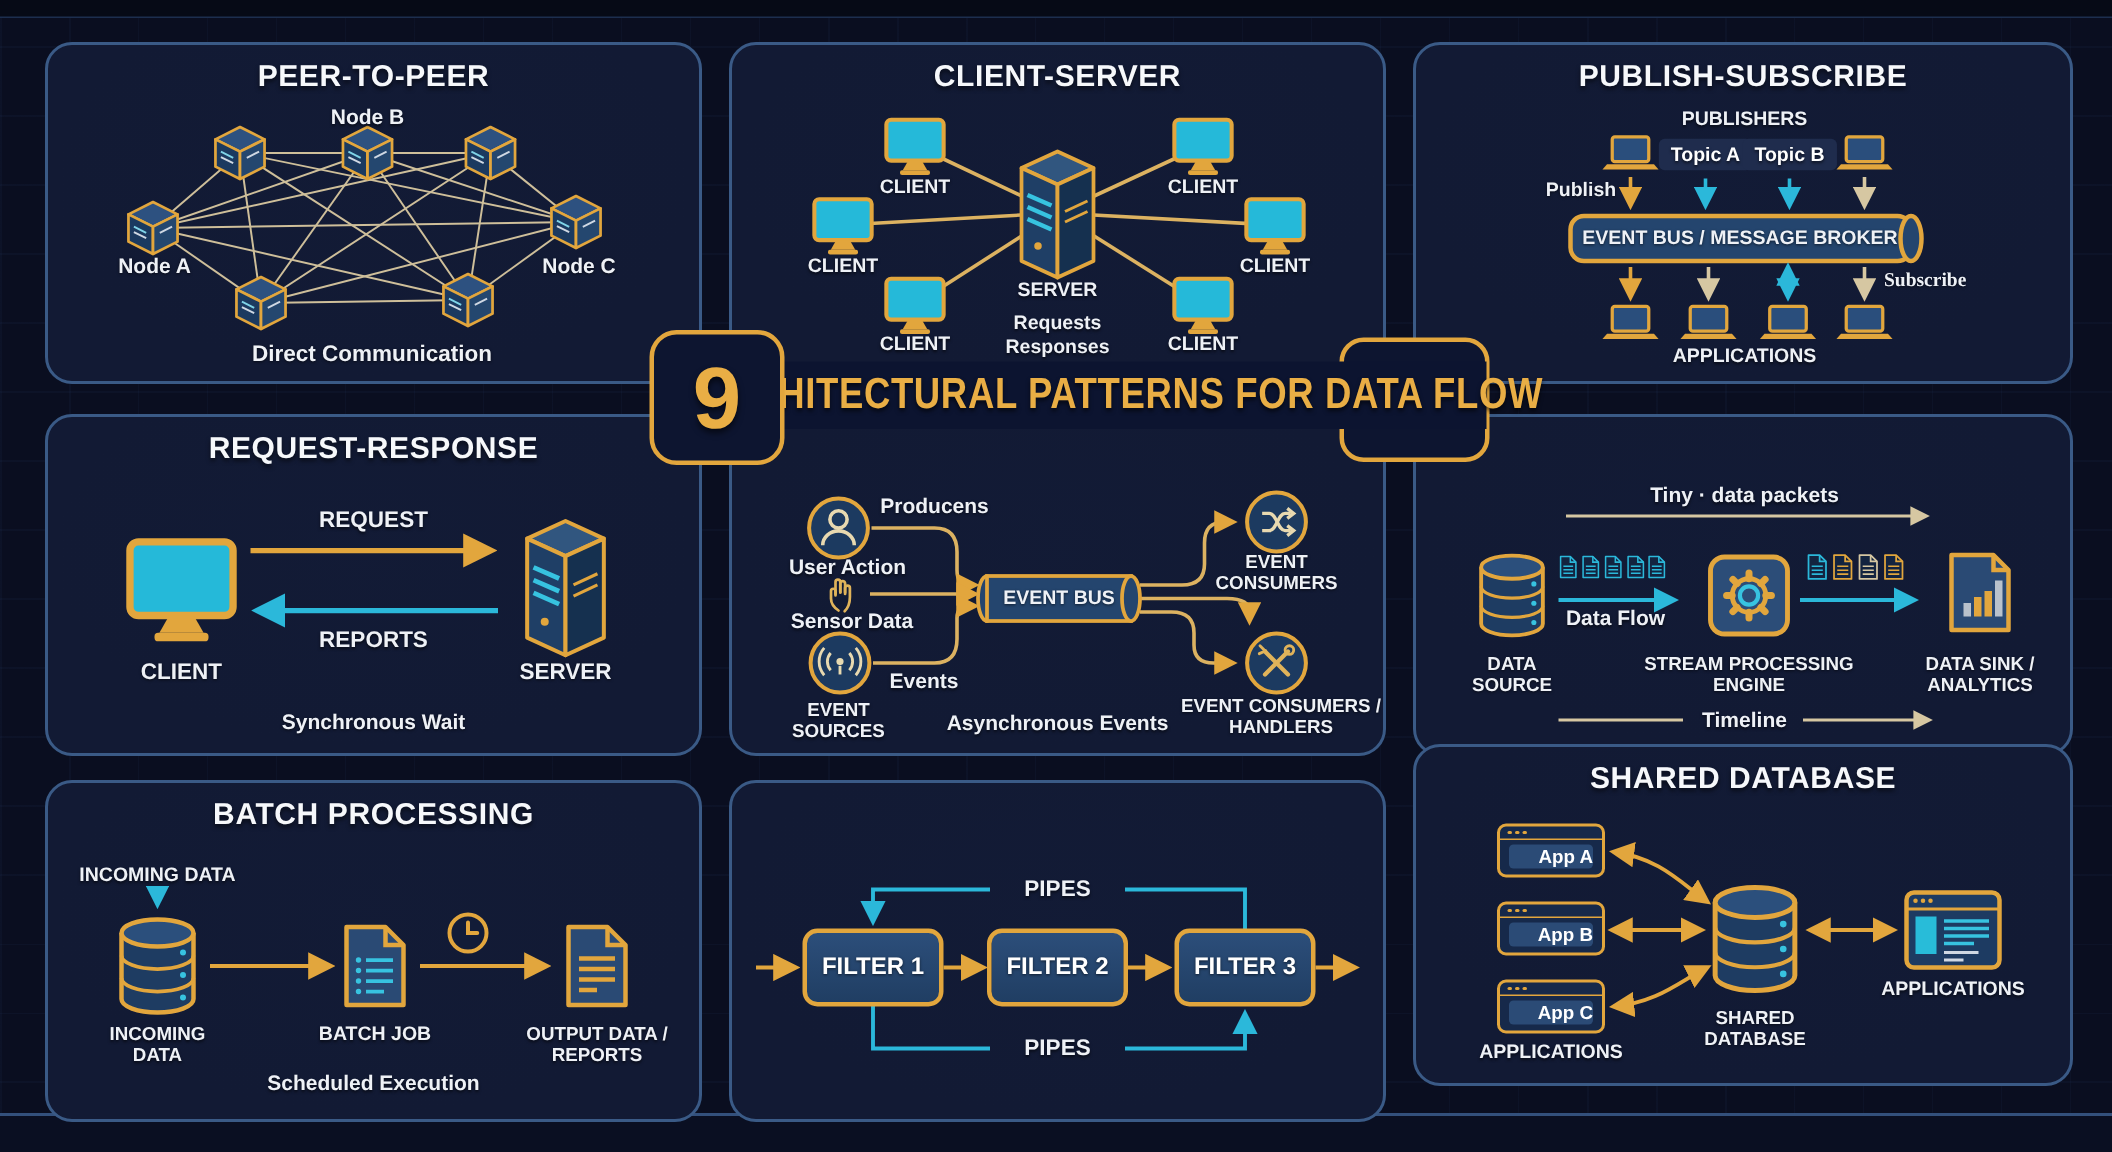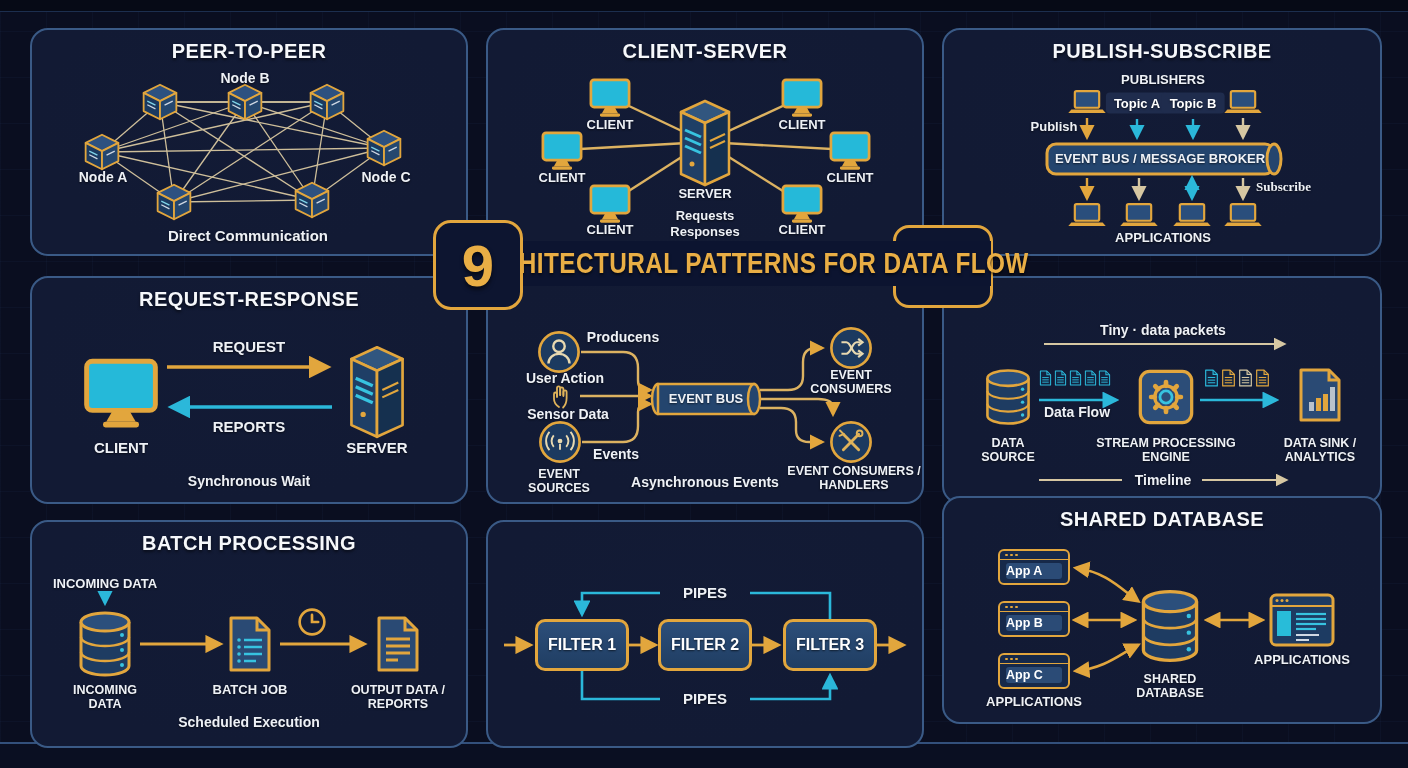--- a/index.html
+++ b/index.html
@@ -49,21 +49,21 @@
   }
   .app-box{
     position:absolute;transform:translate(-50%,-50%);
     width:72px;height:36px;border:2.5px solid #e2a63d;border-radius:6px;
     background:#16294a;box-sizing:border-box;
   }
   .app-top{height:8px;border-bottom:1.5px solid #e2a63d;display:flex;align-items:center;gap:2.5px;padding-left:5px;}
   .app-top i{width:2.5px;height:2.5px;border-radius:50%;background:#e2a63d;display:block;}
   .app-name{
     margin:2.5px 6px 0 6px;background:#2b4b76;border-radius:3px;
-    color:#fff;font-weight:700;font-size:12.5px;text-align:left;line-height:16px;height:16px;
+    color:#fff;font-weight:700;font-size:12.5px;text-align:right;line-height:16px;height:16px;
   }
   .banner{position:absolute;left:433px;top:220px;width:560px;height:86px;z-index:6;}
   .badge-right{
     position:absolute;right:0;top:5px;width:94px;height:77px;
     border:3px solid #e2a63d;border-radius:16px;background:#0d1530;
   }
   .band{
     position:absolute;left:70px;top:21px;width:488px;height:45px;background:#0c1430;
     display:flex;align-items:center;justify-content:center;
   }

